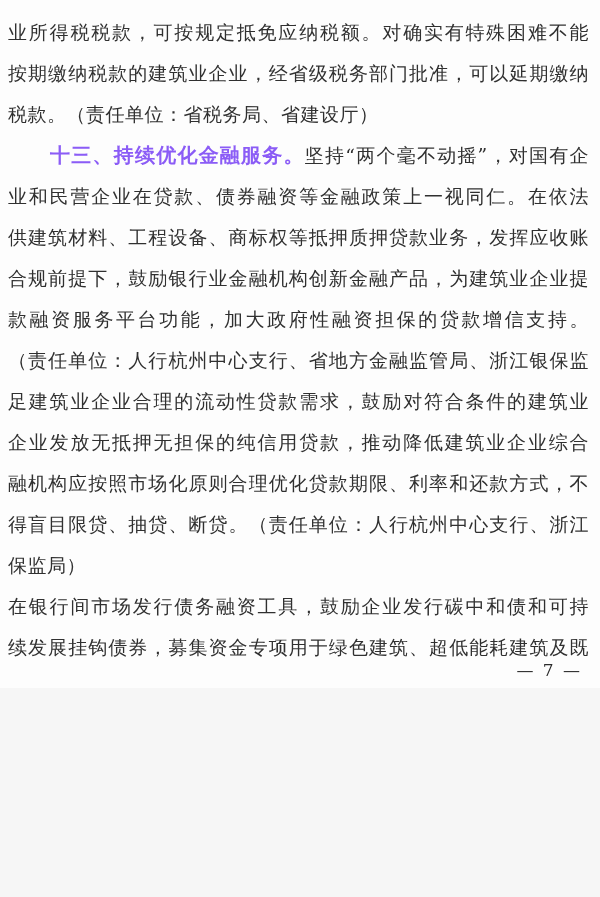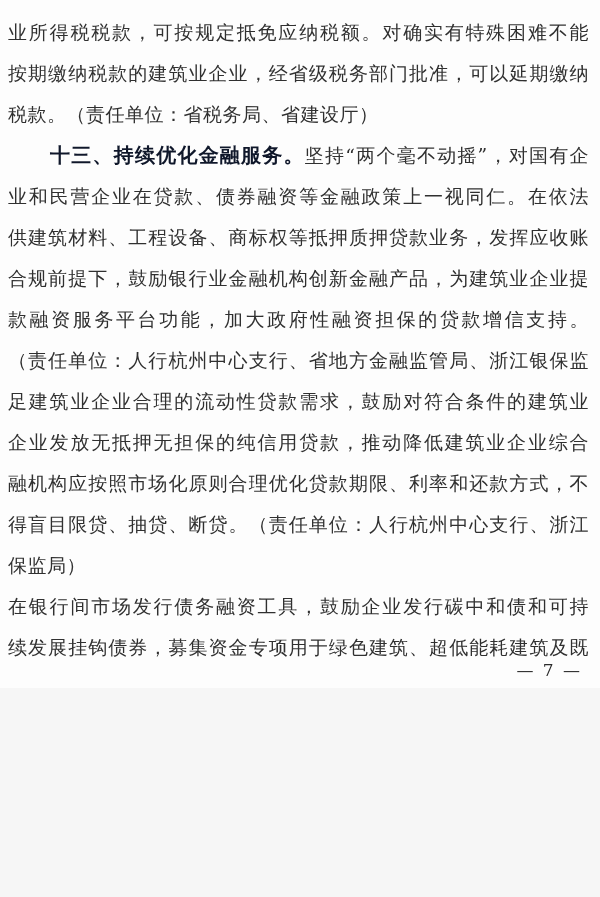--- a/index.html
+++ b/index.html
@@ -35,21 +35,21 @@
   .line.last {
     text-align-last: left;
   }
   .line.indent {
     text-indent: 42px;
   }
   .heading {
     font-family: "DejaVu Sans", "Liberation Sans", sans-serif;
     font-weight: bold;
     font-size: 20px;
-    color: #0f172a;
+    color: #8b5cf6;
   }
   .footer {
     position: absolute;
     right: 18px;
     bottom: 8px;
     font-size: 17px;
     line-height: 20px;
     color: #2b2b2b;
     font-family: "DejaVu Serif", "Liberation Serif", serif;
     letter-spacing: 2px;

